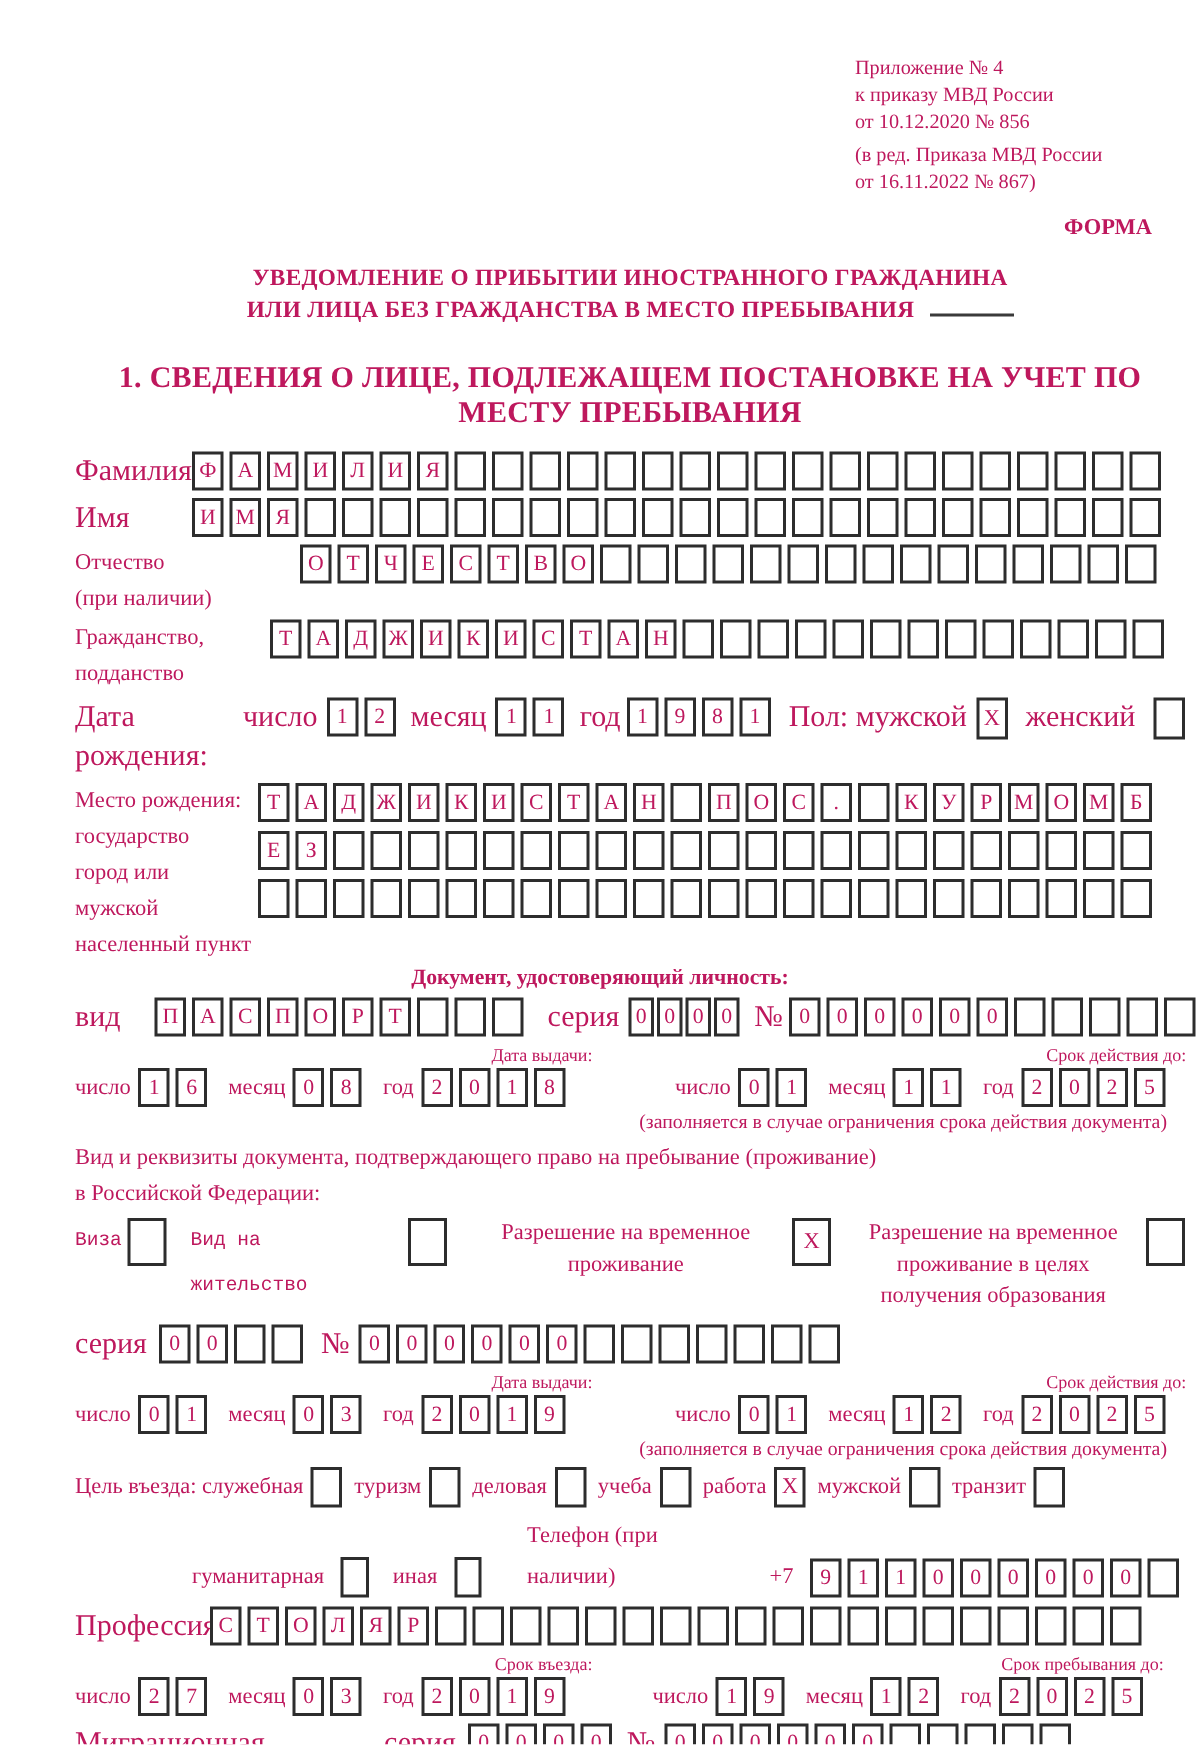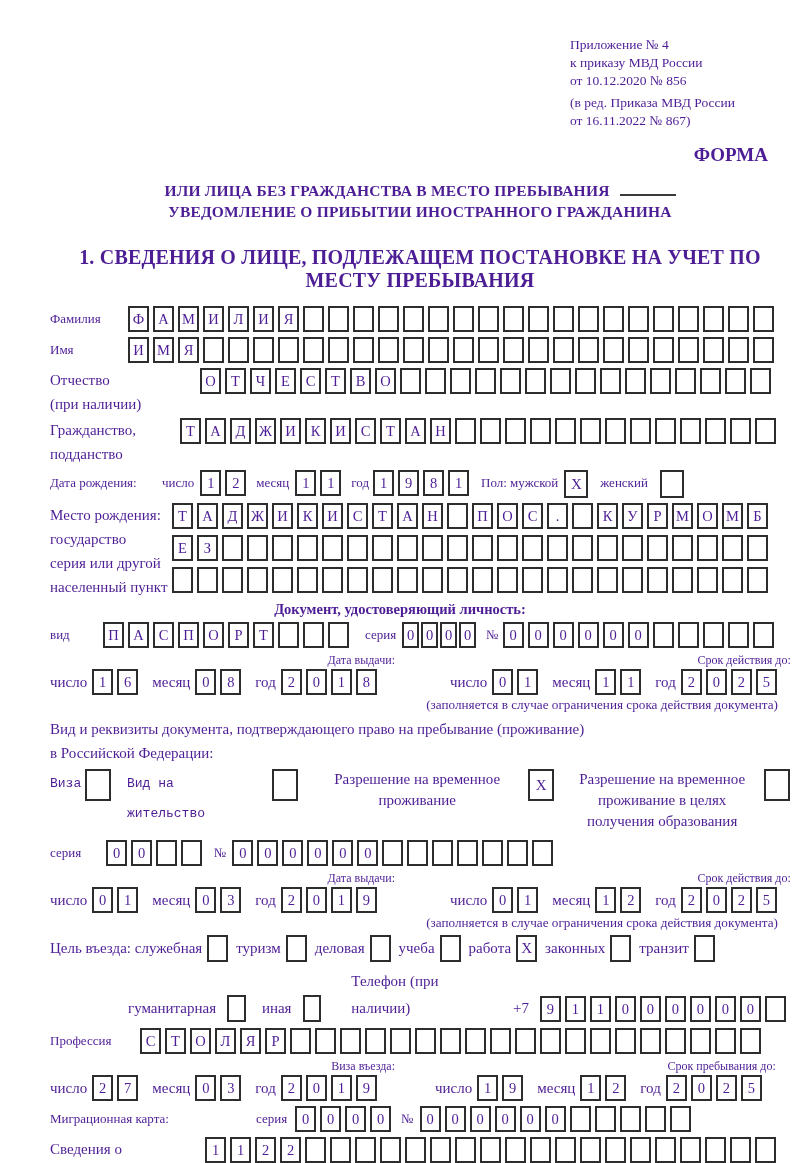--- a/index.html
+++ b/index.html
@@ -1,41 +1,41 @@
 <!DOCTYPE html>
 <html><head>
 <meta charset="utf-8">
 <style>
   html,body{margin:0;padding:0;background:#fff;}
   .page{
     position:relative;width:800px;height:1163px;overflow:hidden;
-    font-family:"Liberation Serif","DejaVu Serif",serif;color:#4c1d95;
+    font-family:"Liberation Serif","DejaVu Serif",serif;color:#be185d;
     box-sizing:border-box;padding:36px 10px 0 50px;background:#fff;
   }
   
   .cells{display:inline-flex;flex-wrap:nowrap;}
   .cell{
     display:inline-block;box-sizing:border-box;width:21px;height:26px;
     border:2px solid #2d2d2d;margin-right:4px;background:#fff;
     text-align:center;font-size:14.5px;line-height:22px;font-weight:400;
   }
   .cells.sm .cell{width:17px;margin-right:2px;}
   .cb{
     display:inline-block;box-sizing:border-box;width:24px;height:28px;
     border:2px solid #2d2d2d;background:#fff;text-align:center;
     font-size:15px;line-height:24px;vertical-align:top;
   }
   .cb.big{width:26px;height:32px;line-height:28px;}
   
   .row{display:flex;align-items:flex-start;margin-bottom:5px;}
-  .lbl{font-size:13px;line-height:26px;flex:0 0 auto;}
+  .lbl{font-size:20px;line-height:26px;flex:0 0 auto;}
   .lbl2{font-size:15px;line-height:24px;flex:0 0 auto;}
   .hdr{margin-left:520px;font-size:13.5px;line-height:18px;}
   .hdr .gap{height:4px;}
-  .forma{font-weight:bold;font-size:19px;text-align:right;padding-right:22px;margin-top:14px;}
+  .forma{font-weight:bold;font-size:15px;text-align:right;padding-right:22px;margin-top:14px;}
   .title{font-weight:bold;font-size:15.5px;text-align:center;line-height:21px;margin-top:14px;letter-spacing:.2px;}
   .blankline{display:inline-block;width:56px;border-bottom:2px solid #3a3a3a;margin-left:10px;}
   .sect{font-weight:bold;font-size:20px;text-align:center;margin-top:24px;margin-bottom:14px;letter-spacing:.2px;}
   .doc-head{font-weight:bold;font-size:14.5px;text-align:center;margin:2px 40px 4px 0;}
   .dates{display:flex;margin-bottom:2px;}
   .dgroup{flex:0 0 auto;}
   .dtitle{font-size:12px;text-align:right;margin-bottom:1px;}
   .dline{display:flex;align-items:flex-start;}
   .dline .w{font-size:15px;line-height:26px;margin-right:5px;}
   .dline .cells{margin-right:10px;}
@@ -60,24 +60,24 @@
     <div>к приказу МВД России</div>
     <div>от 10.12.2020 № 856</div>
     <div class="gap"></div>
     <div>(в ред. Приказа МВД России</div>
     <div>от 16.11.2022 № 867)</div>
   </div>
 
   <div class="forma">ФОРМА</div>
 
   <div class="title">
+    <div>УВЕДОМЛЕНИЕ О ПРИБЫТИИ ИНОСТРАННОГО ГРАЖДАНИНА</div>
     <div>
       <span>ИЛИ ЛИЦА БЕЗ ГРАЖДАНСТВА В МЕСТО ПРЕБЫВАНИЯ</span><span class="blankline"></span>
     </div>
-    <div>УВЕДОМЛЕНИЕ О ПРИБЫТИИ ИНОСТРАННОГО ГРАЖДАНИНА</div>
   </div>
 
   <div class="sect">1. СВЕДЕНИЯ О ЛИЦЕ, ПОДЛЕЖАЩЕМ ПОСТАНОВКЕ НА УЧЕТ ПО МЕСТУ ПРЕБЫВАНИЯ</div>
 
   <div class="row">
     <span class="lbl" style="width:78px">Фамилия</span>
     <span class="cells">
         <span class="cell">Ф</span>
         <span class="cell">А</span>
         <span class="cell">М</span>
@@ -226,21 +226,21 @@
     <span class="lbl ml8">Пол: мужской</span>
     <span class="cb ml6">X</span>
     <span class="lbl ml12">женский</span>
     <span class="cb ml12"></span>
   </div>
 
   <div class="row" style="margin-bottom:2px">
     <span style="width:122px;flex:0 0 auto">
       <span class="lbl2" style="display:block">Место рождения:</span>
       <span class="lbl2" style="display:block">государство</span>
-      <span class="lbl2" style="display:block">серия или другой</span>
+      <span class="lbl2" style="display:block">город или мужской</span>
       <span class="lbl2" style="display:block">населенный пункт</span>
     </span>
     <span>
       <span class="cells" style="display:inline-flex;margin-bottom:6px">
           <span class="cell">Т</span>
           <span class="cell">А</span>
           <span class="cell">Д</span>
           <span class="cell">Ж</span>
           <span class="cell">И</span>
           <span class="cell">К</span>
@@ -504,21 +504,21 @@
     <span class="plbl">Цель въезда: служебная</span>
     <span class="cb"></span>
     <span class="plbl ml8">туризм</span>
     <span class="cb"></span>
     <span class="plbl ml8">деловая</span>
     <span class="cb"></span>
     <span class="plbl ml8">учеба</span>
     <span class="cb"></span>
     <span class="plbl ml8">работа</span>
     <span class="cb">X</span>
-    <span class="plbl ml8">законных</span>
+    <span class="plbl ml8">мужской</span>
     <span class="cb"></span>
     <span class="plbl ml8">транзит</span>
     <span class="cb"></span>
   </div>
 
   <div class="purpose" style="margin-left:78px">
     <span class="plbl">гуманитарная</span>
     <span class="cb ml6"></span>
     <span class="plbl ml16">иная</span>
     <span class="cb ml6"></span>
@@ -564,21 +564,21 @@
         <span class="cell"></span>
         <span class="cell"></span>
         <span class="cell"></span>
         <span class="cell"></span>
         <span class="cell"></span>
       </span>
   </div>
 
   <div class="dates" style="margin-top:4px">
     <div class="dgroup" style="width:345px">
-      <div class="dtitle">Виза въезда:</div>
+      <div class="dtitle">Срок въезда:</div>
       <div class="dline">
         <span class="w">число</span>
         <span class="cells">
             <span class="cell">2</span>
             <span class="cell">7</span>
           </span>
         <span class="w">месяц</span>
         <span class="cells">
             <span class="cell">0</span>
             <span class="cell">3</span>

